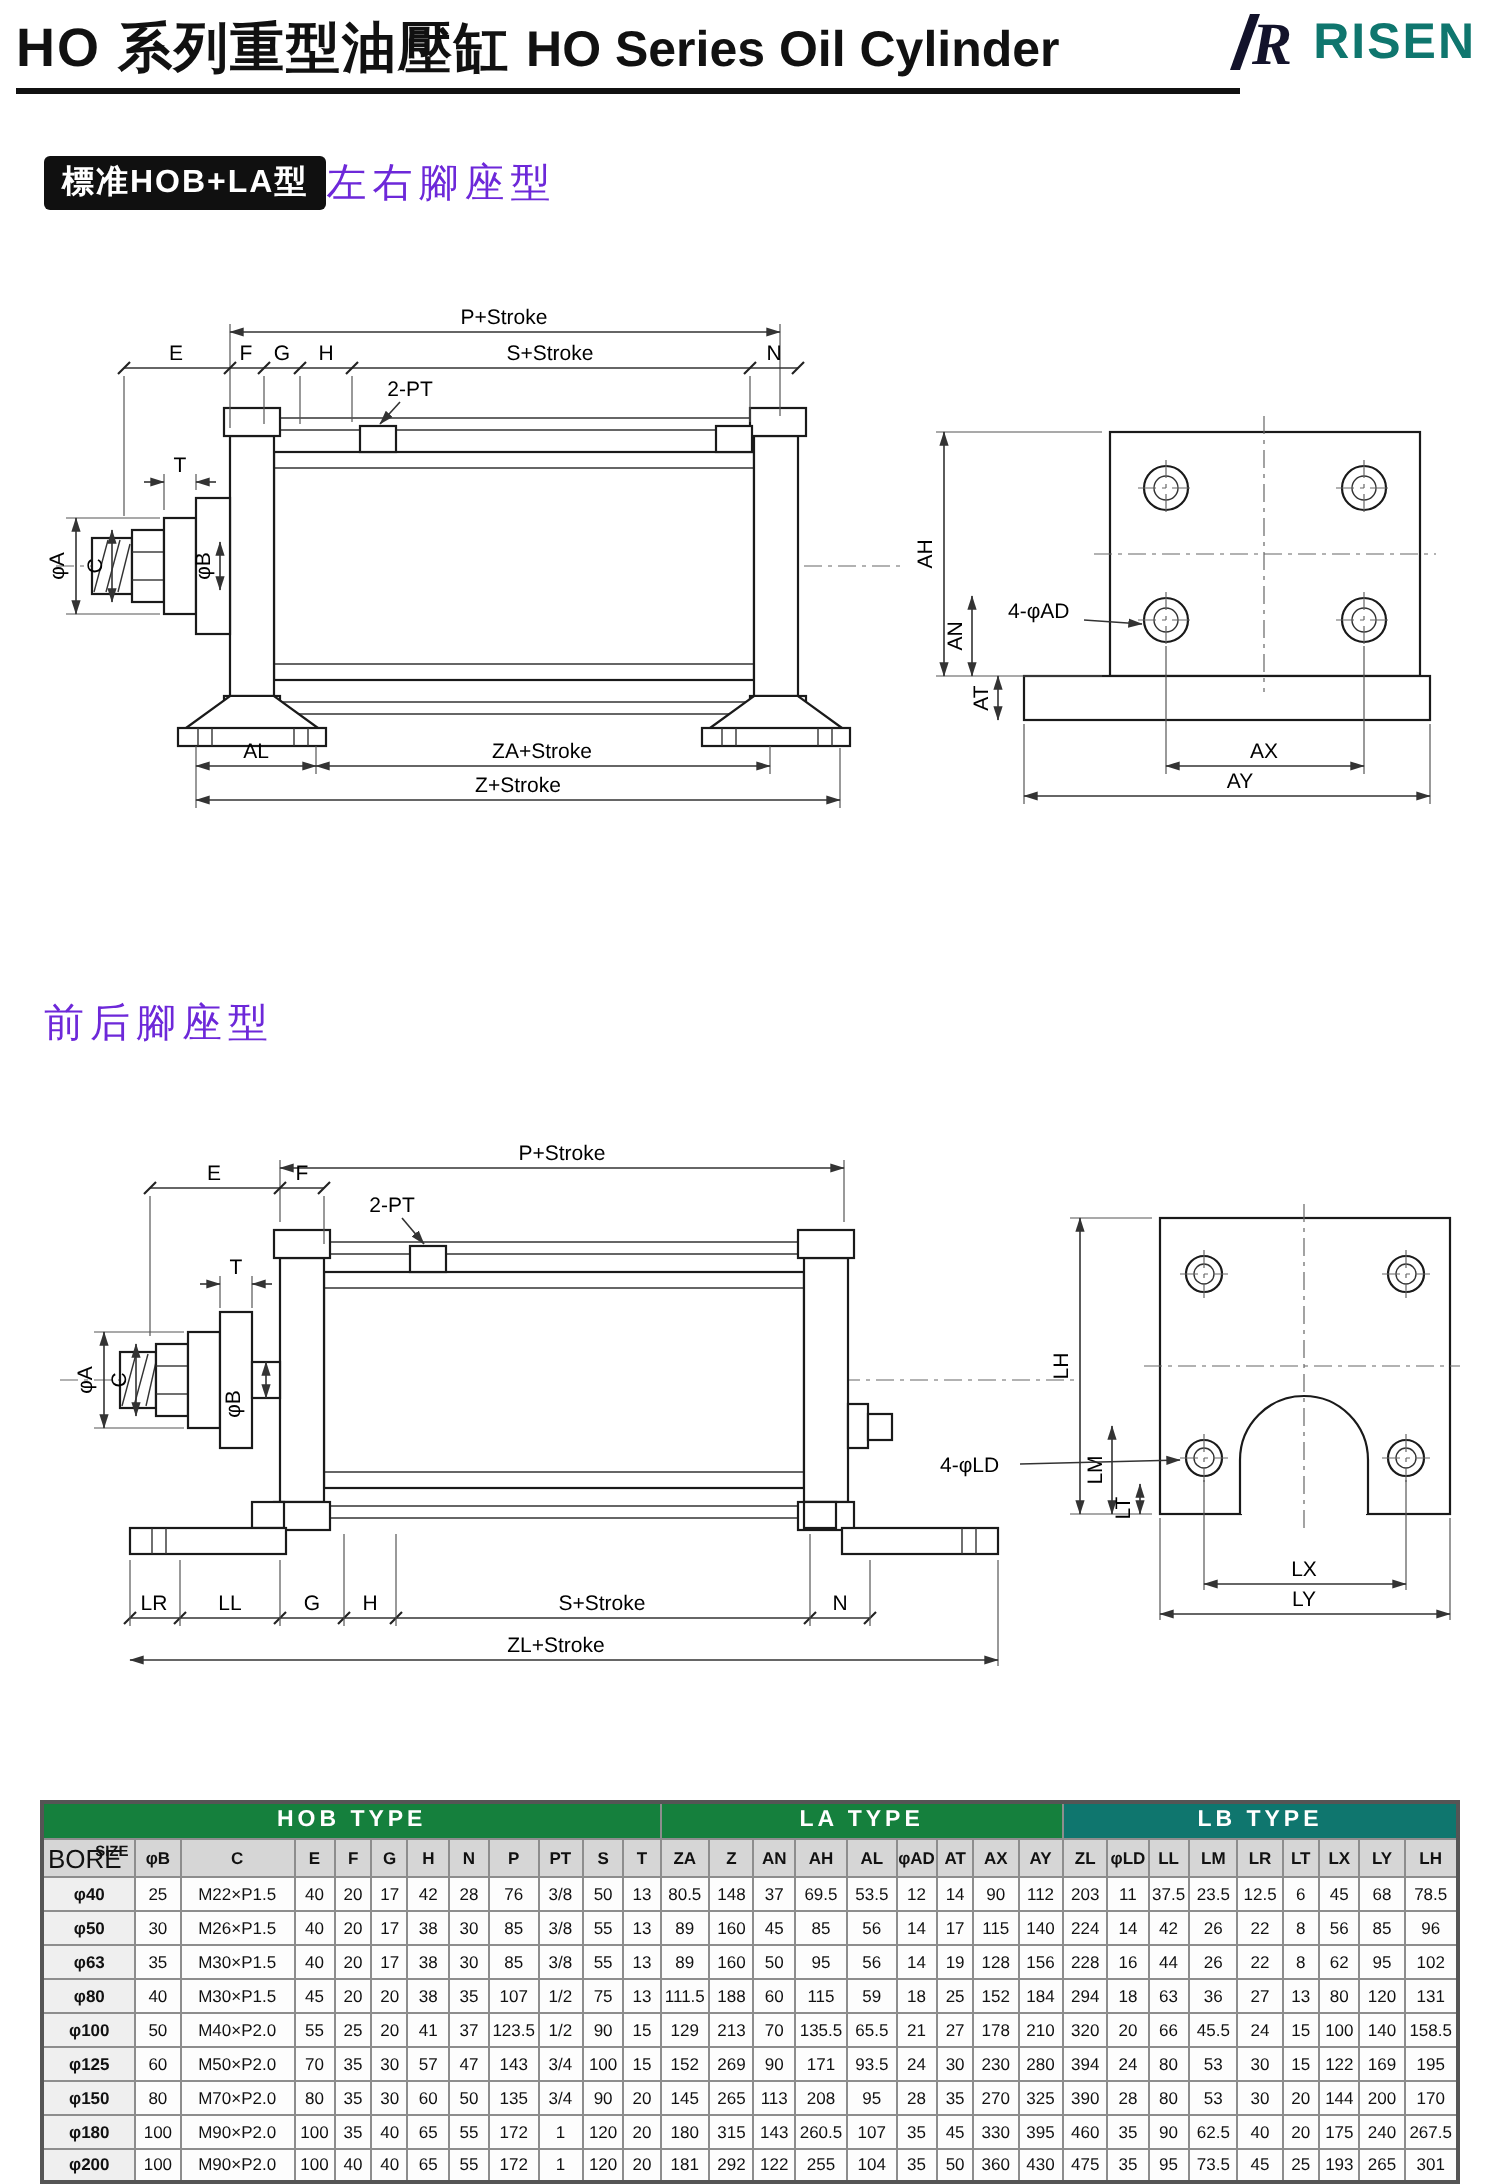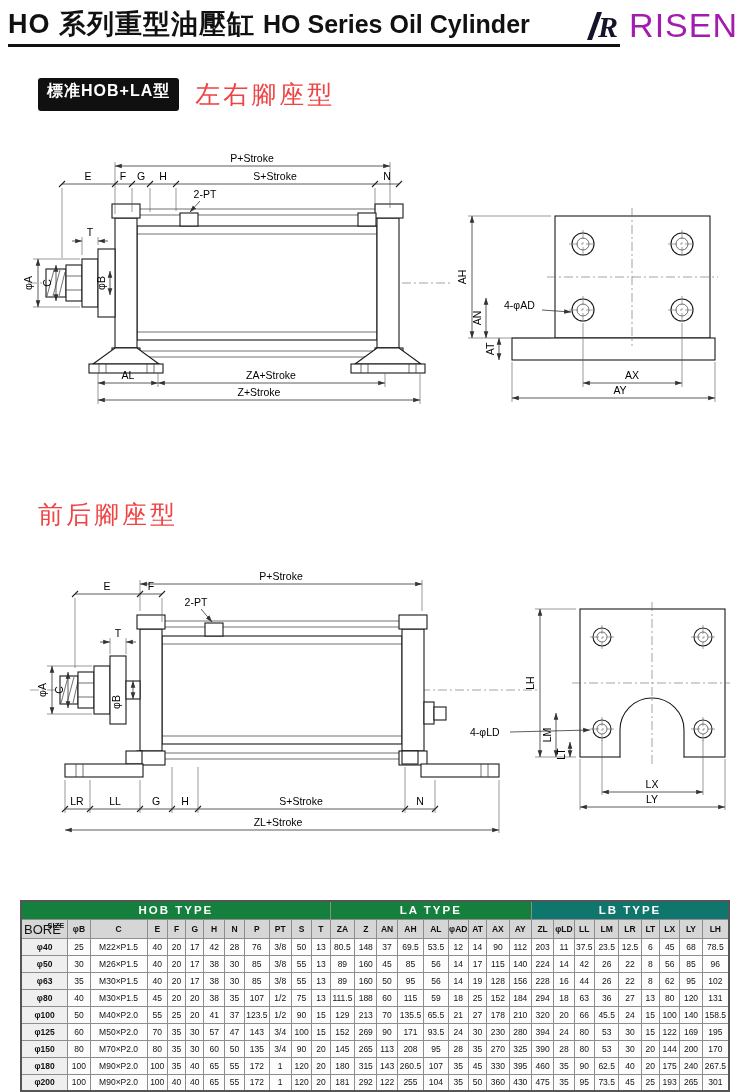--- a/index.html
+++ b/index.html
@@ -7,28 +7,28 @@
   body{width:750px;height:1092px;font-family:"Liberation Sans",sans-serif;color:#111;position:relative;overflow:hidden}
   .page{position:relative;width:618px;height:1092px;background:#fff}
 
   
   .header{position:absolute;top:0;left:0;width:750px;height:54px}
   .title-line{position:absolute;left:8px;top:6px;white-space:nowrap}
   .title-zh{font-size:27px;font-weight:bold;letter-spacing:1px}
   .title-en{font-size:25px;font-weight:bold;margin-left:8px}
   .header-rule{position:absolute;left:8px;top:44px;width:612px;height:3px;background:#111}
   .logo{position:absolute;right:12px;top:6px;display:flex;align-items:center;gap:2px}
-  .logo-text{font-size:34px;font-weight:normal;color:#a21caf;letter-spacing:1px}
+  .logo-text{font-size:25px;font-weight:bold;color:#0f766e;letter-spacing:1px}
 
   
-  .badge-row{position:absolute;left:38px;display:flex;gap:16px}
+  .badge-row{position:absolute;left:22px;display:flex;align-items:center;gap:0}
   #badge-row-1{top:78px}
   #badge-row-2{top:498px}
   .badge{background:#101010;color:#fff;font-weight:bold;font-size:16px;padding:3px 9px;border-radius:3px;letter-spacing:1px}
-  .badge-sub{font-size:25px;color:#ef4444;letter-spacing:3px}
+  .badge-sub{font-size:20px;color:#6d28d9;letter-spacing:3px}
 
   
   .drawing{position:absolute;left:20px}
   #d1{top:138px}
   #d2{top:562px}
   .drawing .p{fill:#fff;stroke:#1a1a1a;stroke-width:1.1}
   .drawing .thin{stroke:#333;stroke-width:.7;fill:none}
   .drawing .cl{stroke:#666;stroke-width:.6;stroke-dasharray:9,3,2,3;fill:none}
   .drawing .ext{stroke:#555;stroke-width:.6;fill:none}
   .drawing .dl{stroke:#333;stroke-width:.8;fill:none}

